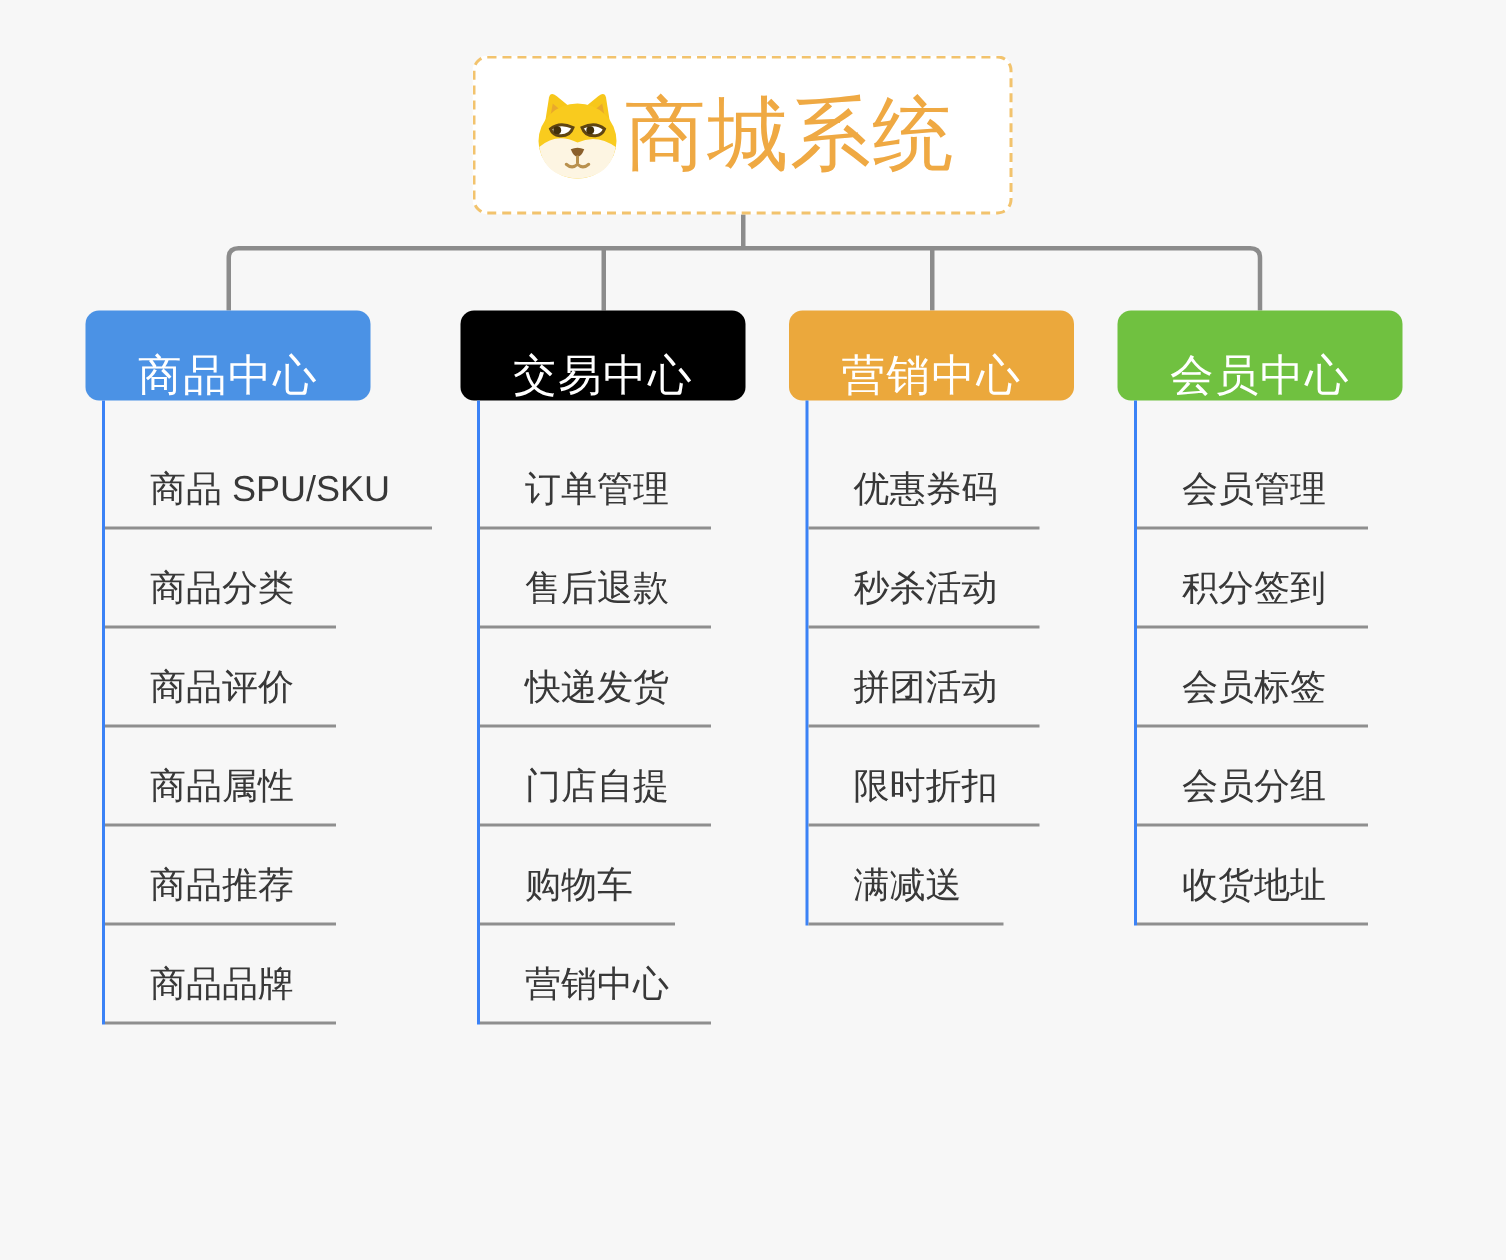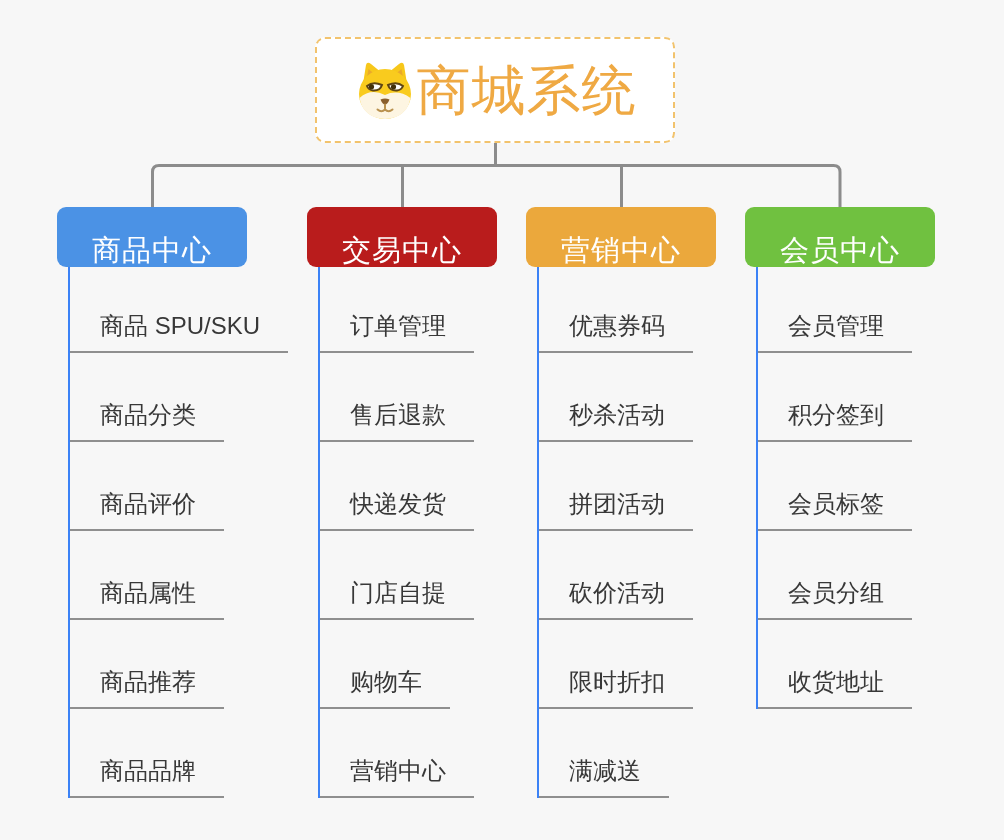--- a/index.html
+++ b/index.html
@@ -69,21 +69,21 @@
     letter-spacing: 1px;
     white-space: nowrap;
     margin-top: 28px;
   }
   .leaves {
     margin-left: 11px;
     border-left: 2px solid #3b82f6;
     width: fit-content;
   }
   .leaf-row {
-    height: 89px;
+    height: 66px;
     display: flex;
     align-items: flex-end;
   }
   .leaf-row:first-child {
     height: 86px;
   }
   .leaf {
     padding: 0 28px 9px 30px;
     border-bottom: 2px solid #8f8f8f;
     font-size: 24px;
@@ -150,21 +150,21 @@
       <div class="leaf-row">
           <div class="leaf">商品推荐</div>
         </div>
       <div class="leaf-row">
           <div class="leaf">商品品牌</div>
         </div>
     </div>
   </div>
 
   <div class="column" style="left:307px">
-    <div class="branch-node" style="background-color: #b91c1c;">
+    <div class="branch-node" style="background-color: #000000;">
       <span class="branch-label">交易中心</span>
     </div>
     <div class="leaves">
       <div class="leaf-row">
           <div class="leaf">订单管理</div>
         </div>
       <div class="leaf-row">
           <div class="leaf">售后退款</div>
         </div>
       <div class="leaf-row">
@@ -190,23 +190,20 @@
       <div class="leaf-row">
           <div class="leaf">优惠券码</div>
         </div>
       <div class="leaf-row">
           <div class="leaf">秒杀活动</div>
         </div>
       <div class="leaf-row">
           <div class="leaf">拼团活动</div>
         </div>
       <div class="leaf-row">
-          <div class="leaf">砍价活动</div>
-        </div>
-      <div class="leaf-row">
           <div class="leaf">限时折扣</div>
         </div>
       <div class="leaf-row">
           <div class="leaf">满减送</div>
         </div>
     </div>
   </div>
 
   <div class="column" style="left:745px">
     <div class="branch-node" style="background-color: rgb(112, 193, 64);">

